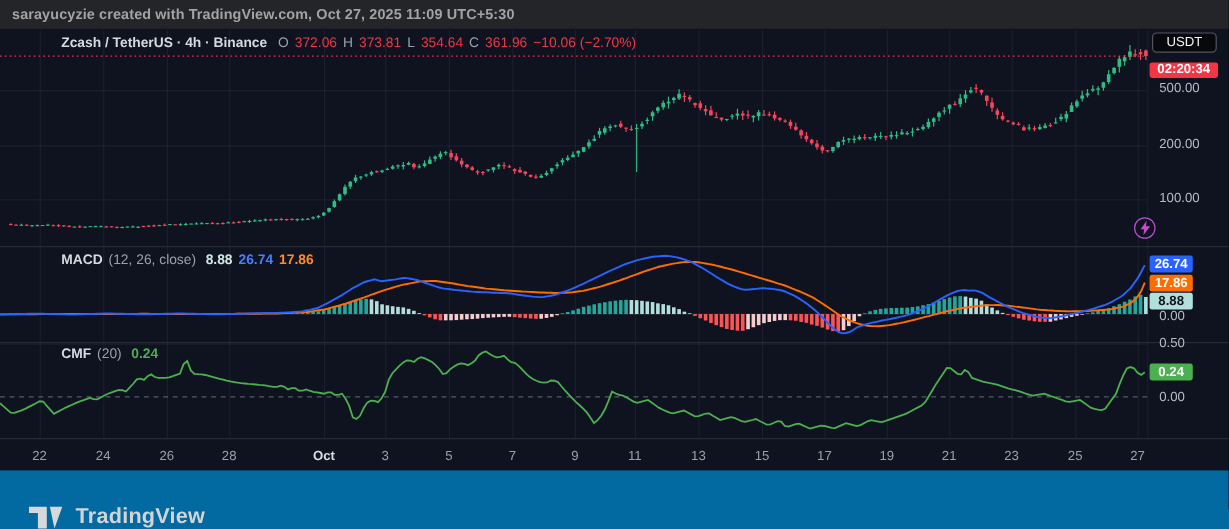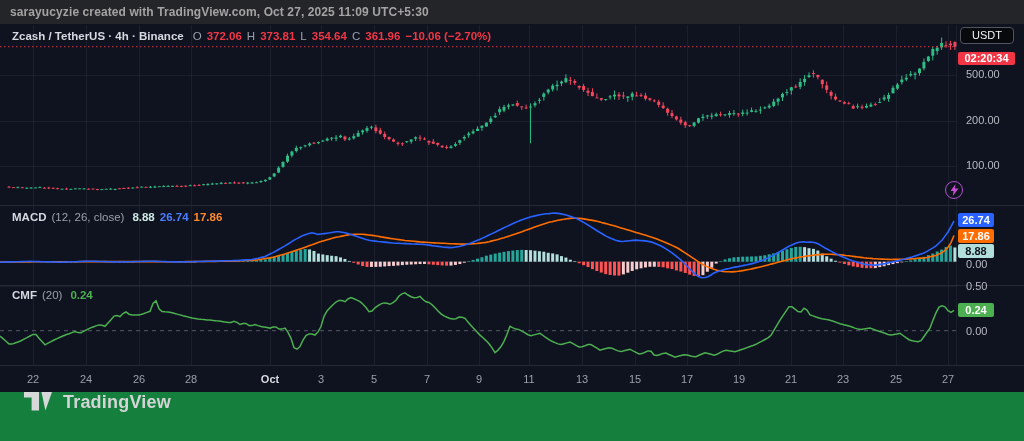--- a/index.html
+++ b/index.html
@@ -6,44 +6,44 @@
   html,body { background:#000; }
   body { font-family:"Liberation Sans", sans-serif; }
   #frame { position:relative; width:1024px; height:441px; overflow:hidden; background:#0f1320; }
 
   #topbar { position:absolute; left:0; top:0; width:1024px; height:24px; background:#242529;
             color:#a3a3a3; font-size:12px; font-weight:700; line-height:24px; padding-left:10px; letter-spacing:.1px; }
 
   #chart-svg { position:absolute; left:0; top:0; }
 
   .legend { position:absolute; display:flex; align-items:center; gap:5px; font-size:11.5px; white-space:nowrap; }
-  .lg-title { color:#d6d9e0; font-weight:700; }
+  .lg-title { color:#d6d9e0; font-weight:700;margin-left:39px; }
   .lg-dim   { color:#9aa0ab; }
-  .lg-red   { color:#f23645; font-weight:700; }
+  .lg-red   { color:#f23645; font-weight:400; }
   .lg-blue  { color:#4a7dff; font-weight:700; }
   .lg-orange{ color:#ff8a2a; font-weight:700; }
   .lg-teal  { color:#cfe8e4; font-weight:700; }
   .lg-green { color:#4caf50; font-weight:700; }
 
   .axis-label { position:absolute; color:#b7bac2; font-size:11px; }
 
   .badge { position:absolute; color:#fff; font-size:11px; font-weight:700; text-align:center;
            border-radius:2px; line-height:14px; height:14px; width:36px; left:958px; }
 
   #usdt-btn { position:absolute; left:960px; top:27px; width:54px; height:17px; background:#08090d;
               border:1px solid #52555f; border-radius:4px; color:#f2f3f5; font-size:11px; font-weight:400;
               text-align:center; line-height:15px; cursor:pointer; }
   #countdown { position:absolute; left:958px; top:52px; width:57px; height:13px; background:#f23645;
                border-radius:2px; color:#fff; font-size:11px; font-weight:700; text-align:center; line-height:13px; }
 
   #flash-icon { position:absolute; left:945px; top:181px; width:18px; height:18px; border:1.5px solid #b44fd0;
                 border-radius:50%; background:rgba(15,19,32,.85); display:flex; align-items:center; justify-content:center; }
 
-  #footer { position:absolute; left:0; top:392px; width:1024px; height:49px; background:#15803d;
-            display:flex; align-items:flex-start; padding-left:24px; }
+  #footer { position:absolute; left:0; top:392px; width:1024px; height:49px; background:#0369a1;
+            display:flex; align-items:flex-end; padding-left:24px; }
   #footer .brand-text { color:#d3d4d6; font-size:18px; font-weight:700; margin-left:9px; letter-spacing:.2px; }
 </style>
 </head>
 <body>
 
 <div id="frame">
 
   <div id="topbar">
     <span>sarayucyzie created with TradingView.com, Oct 27, 2025 11:09 UTC+5:30</span>
   </div>

